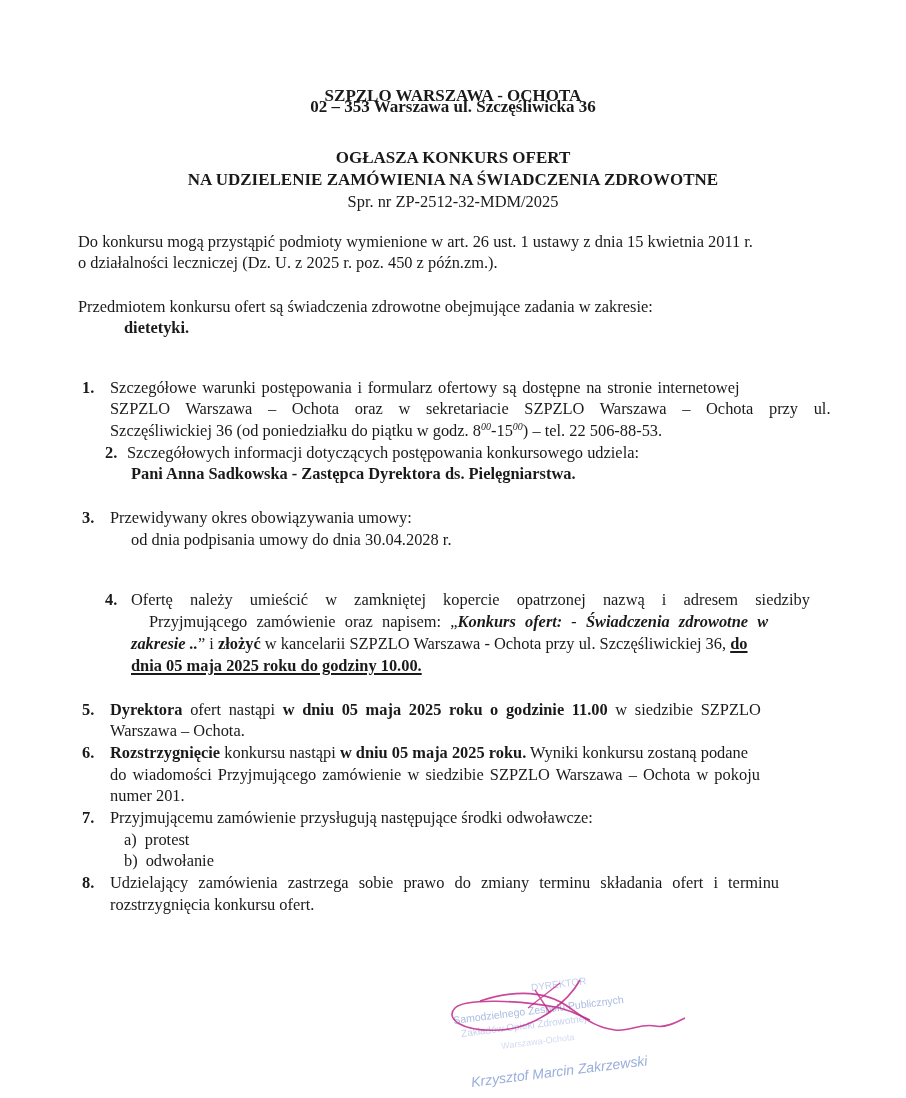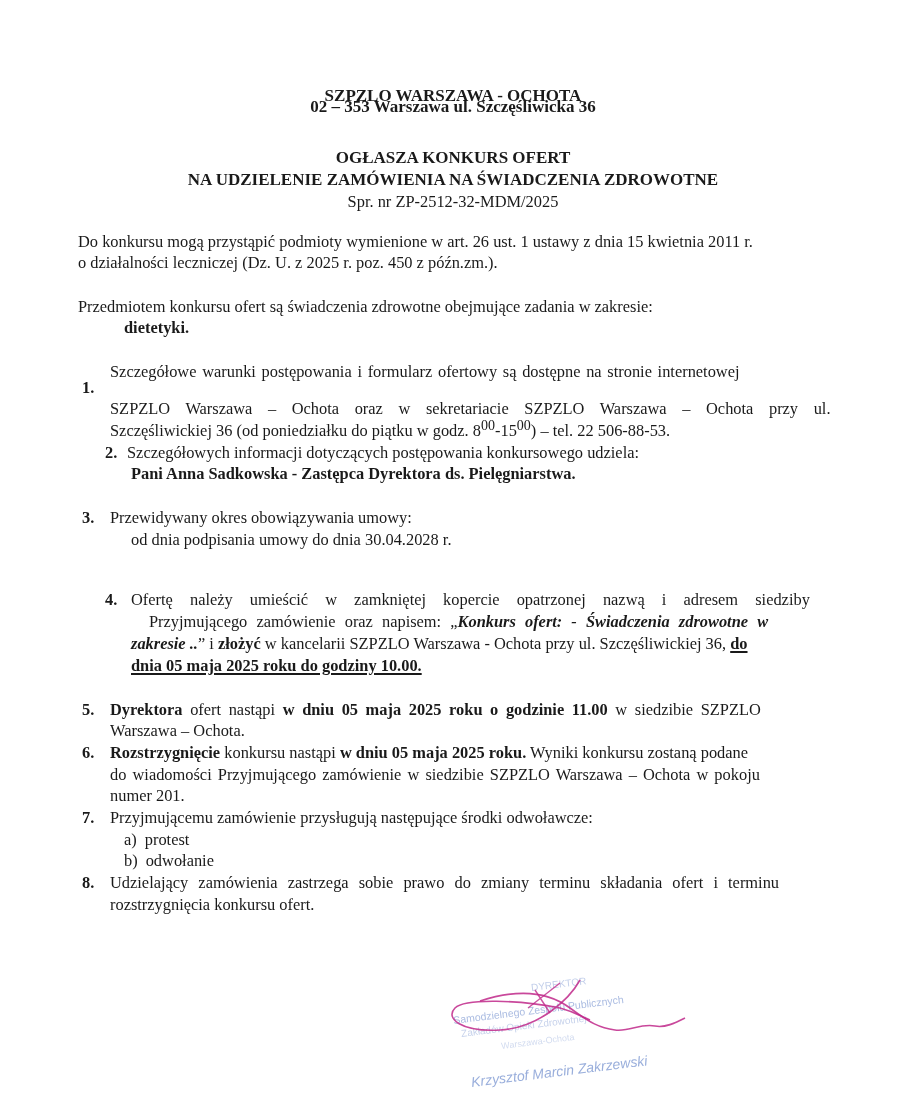--- a/index.html
+++ b/index.html
@@ -15,21 +15,21 @@
       font-family: "Liberation Serif", "DejaVu Serif", serif;
       color: #1a1a1a;
       font-size: 16.4px;
       line-height: 20px;
     }
     .abs { position: absolute; }
     .center { text-align: center; left: 0; width: 906px; }
     b, .bold { font-weight: bold; }
     .justify-full { text-align: justify; }
     .num { position: absolute; font-weight: bold; }
-    sup { font-size: 14px; line-height: 0; vertical-align: 6px; }
+    sup { font-size: 10px; line-height: 0; vertical-align: 6px; font-style: italic; }
     u { text-decoration: underline; text-decoration-thickness: 1.5px; text-underline-offset: 2px; }
     .bi { font-weight: bold; font-style: italic; }
     .hdr { font-weight: bold; font-size: 17px; }
 
     .stamp {
       position: absolute;
       left: 440px;
       top: 968px;
       width: 270px;
       height: 120px;
@@ -53,21 +53,21 @@
 <div class="abs center" style="top:192px;">Spr. nr ZP-2512-32-MDM/2025</div>
 
 <div class="abs" style="left:78px; top:232px; width:780px; white-space:nowrap;">Do konkursu mogą przystąpić podmioty wymienione w art. 26 ust. 1 ustawy z dnia 15 kwietnia 2011 r.</div>
 <div class="abs" style="left:78px; top:253px; width:780px; white-space:nowrap;">o działalności leczniczej (Dz. U. z 2025 r. poz. 450 z późn.zm.).</div>
 
 <div class="abs" style="left:78px; top:297px; width:780px; white-space:nowrap;">Przedmiotem konkursu ofert są świadczenia zdrowotne obejmujące zadania w zakresie:</div>
 <div class="abs bold" style="left:124px; top:318px;">dietetyki.</div>
 
 <div class="abs" style="left:0; top:0;">
   <span class="num" style="left:82px; top:378px;">1.</span>
-  <div class="abs justify-full" style="left:110px; top:362px; width:728px; white-space:nowrap; word-spacing:1.6px;">Szczegółowe warunki postępowania i formularz ofertowy są dostępne na stronie internetowej</div>
+  <div class="abs justify-full" style="left:110px; top:378px; width:728px; white-space:nowrap; word-spacing:1.6px;">Szczegółowe warunki postępowania i formularz ofertowy są dostępne na stronie internetowej</div>
   <div class="abs" style="left:110px; top:399px; width:728px; white-space:nowrap; word-spacing:11.5px;">SZPZLO Warszawa – Ochota oraz w sekretariacie SZPZLO Warszawa – Ochota przy ul.</div>
   <div class="abs" style="left:110px; top:421px; white-space:nowrap;">
     <span>Szczęśliwickiej 36 (od poniedziałku do piątku w godz. 8</span><sup>00</sup><span>-15</span><sup>00</sup><span>) – tel. 22 506-88-53.</span>
   </div>
 </div>
 
 <div class="abs" style="left:0; top:0;">
   <span class="num" style="left:105px; top:443px;">2.</span>
   <div class="abs" style="left:127px; top:443px; white-space:nowrap;">Szczegółowych informacji dotyczących postępowania konkursowego udziela:</div>
   <div class="abs bold" style="left:131px; top:464px; white-space:nowrap;">Pani Anna Sadkowska - Zastępca Dyrektora ds. Pielęgniarstwa.</div>

